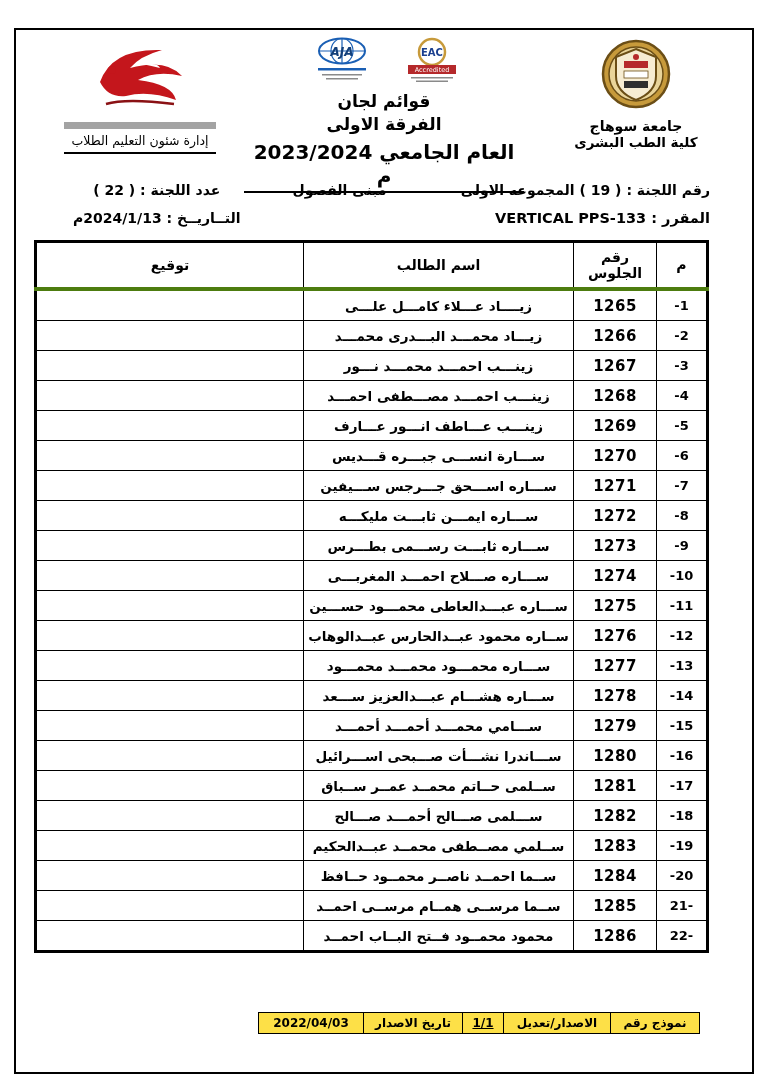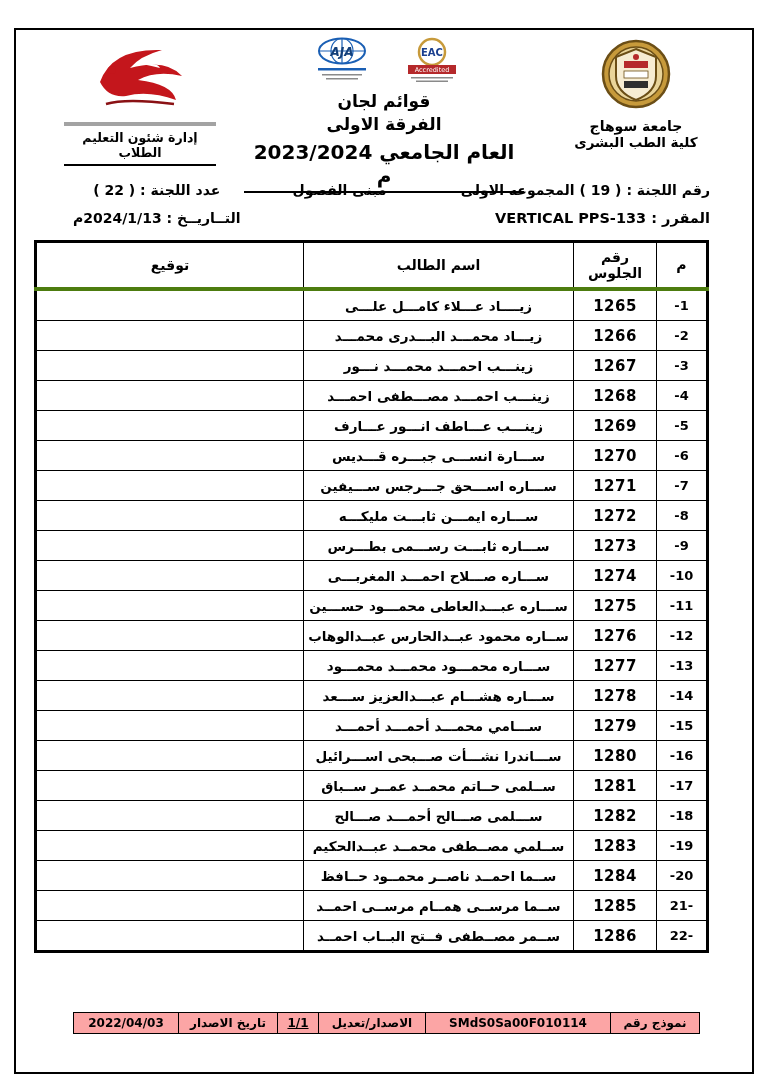--- a/index.html
+++ b/index.html
@@ -14,21 +14,21 @@
   .hdr-right{position:absolute;top:38px;right:42px;width:180px;text-align:center;}
   .hdr-right .uni{font-size:14px;font-weight:bold;margin-top:4px;}
   .hdr-right .fac{font-size:13.5px;font-weight:bold;}
 
   .hdr-center{position:absolute;top:36px;left:50%;transform:translateX(-50%);width:280px;text-align:center;}
   .cert-row{display:flex;justify-content:center;gap:14px;align-items:flex-start;margin-bottom:4px;}
   .hdr-center .t1,.hdr-center .t2{font-size:17px;font-weight:bold;line-height:1.35;}
   .hdr-center .t3{font-size:20px;font-weight:bold;display:inline-block;border-bottom:2.5px solid #000;padding:0 8px 3px;margin-top:4px;}
 
   .hdr-left{position:absolute;top:40px;left:64px;width:152px;text-align:center;}
-  .hdr-left .dept{font-size:12.5px;font-weight:bold;border-top:4px solid #a3a3a3;border-bottom:2px solid #000;padding:4px 0;margin-top:4px;}
+  .hdr-left .dept{font-size:12.5px;font-weight:normal;border-top:7px solid #a3a3a3;border-bottom:2px solid #000;padding:4px 0;margin-top:4px;}
 
   
   .info{position:absolute;top:176px;right:58px;left:58px;display:flex;justify-content:space-between;}
   .info .blk{font-size:14px;font-weight:bold;line-height:2.0;}
   .info .blk.right{width:290px;}
   .info .blk.center{width:170px;text-align:center;}
   .info .blk.left{width:200px;text-align:center;}
   .info .course{font-size:14.5px;}
 
   
@@ -40,21 +40,21 @@
   .col-m{width:45px;}
   .col-seat{width:78px;}
   .col-name{width:265px;}
   .col-sign{width:262px;}
   td.col-m{font-size:13px;font-weight:bold;}
   td.col-seat{font-size:15px;font-weight:bold;letter-spacing:.5px;}
   td.col-name{font-size:13.5px;font-weight:bold;white-space:nowrap;overflow:hidden;}
 
   
   .footer{position:absolute;top:1012px;right:68px;display:flex;direction:rtl;}
-  .fcell{border:1.5px solid #000;height:20px;line-height:20px;font-size:12px;font-weight:bold;text-align:center;background:#fca5a5;}
+  .fcell{border:1.5px solid #000;height:20px;line-height:20px;font-size:12px;font-weight:bold;text-align:center;background:#fde047;}
   .fcell + .fcell{border-right:none;}
   .f-form-label{width:88px;}
   .f-form-code{width:184px;direction:ltr;}
   .f-issue-label{width:106px;}
   .f-issue-value{width:40px;direction:ltr;text-decoration:underline;}
   .f-date-label{width:98px;}
   .f-date-value{width:104px;direction:ltr;}
 </style>
 </head>
 <body>
@@ -257,27 +257,26 @@
         </tr>
         <tr>
           <td class="col-m" dir="ltr">21-</td>
           <td class="col-seat" dir="ltr">1285</td>
           <td class="col-name">ســما مرســى همــام مرســى احمــد</td>
           <td class="col-sign"></td>
         </tr>
         <tr>
           <td class="col-m" dir="ltr">22-</td>
           <td class="col-seat" dir="ltr">1286</td>
-          <td class="col-name">ســمر مصــطفى فــتح البــاب احمــد</td>
+          <td class="col-name">محمود محمــود فــتح البــاب احمــد</td>
           <td class="col-sign"></td>
         </tr>
       </tbody>
   </table>
 
   <div class="footer">
     <div class="fcell f-form-label">نموذج رقم</div>
-    <div class="fcell f-form-code">SMdS0Sa00F010114</div>
     <div class="fcell f-issue-label">الاصدار/تعديل</div>
     <div class="fcell f-issue-value">1/1</div>
     <div class="fcell f-date-label">تاريخ الاصدار</div>
     <div class="fcell f-date-value">2022/04/03</div>
   </div>
 </div>
 
 </body></html>

